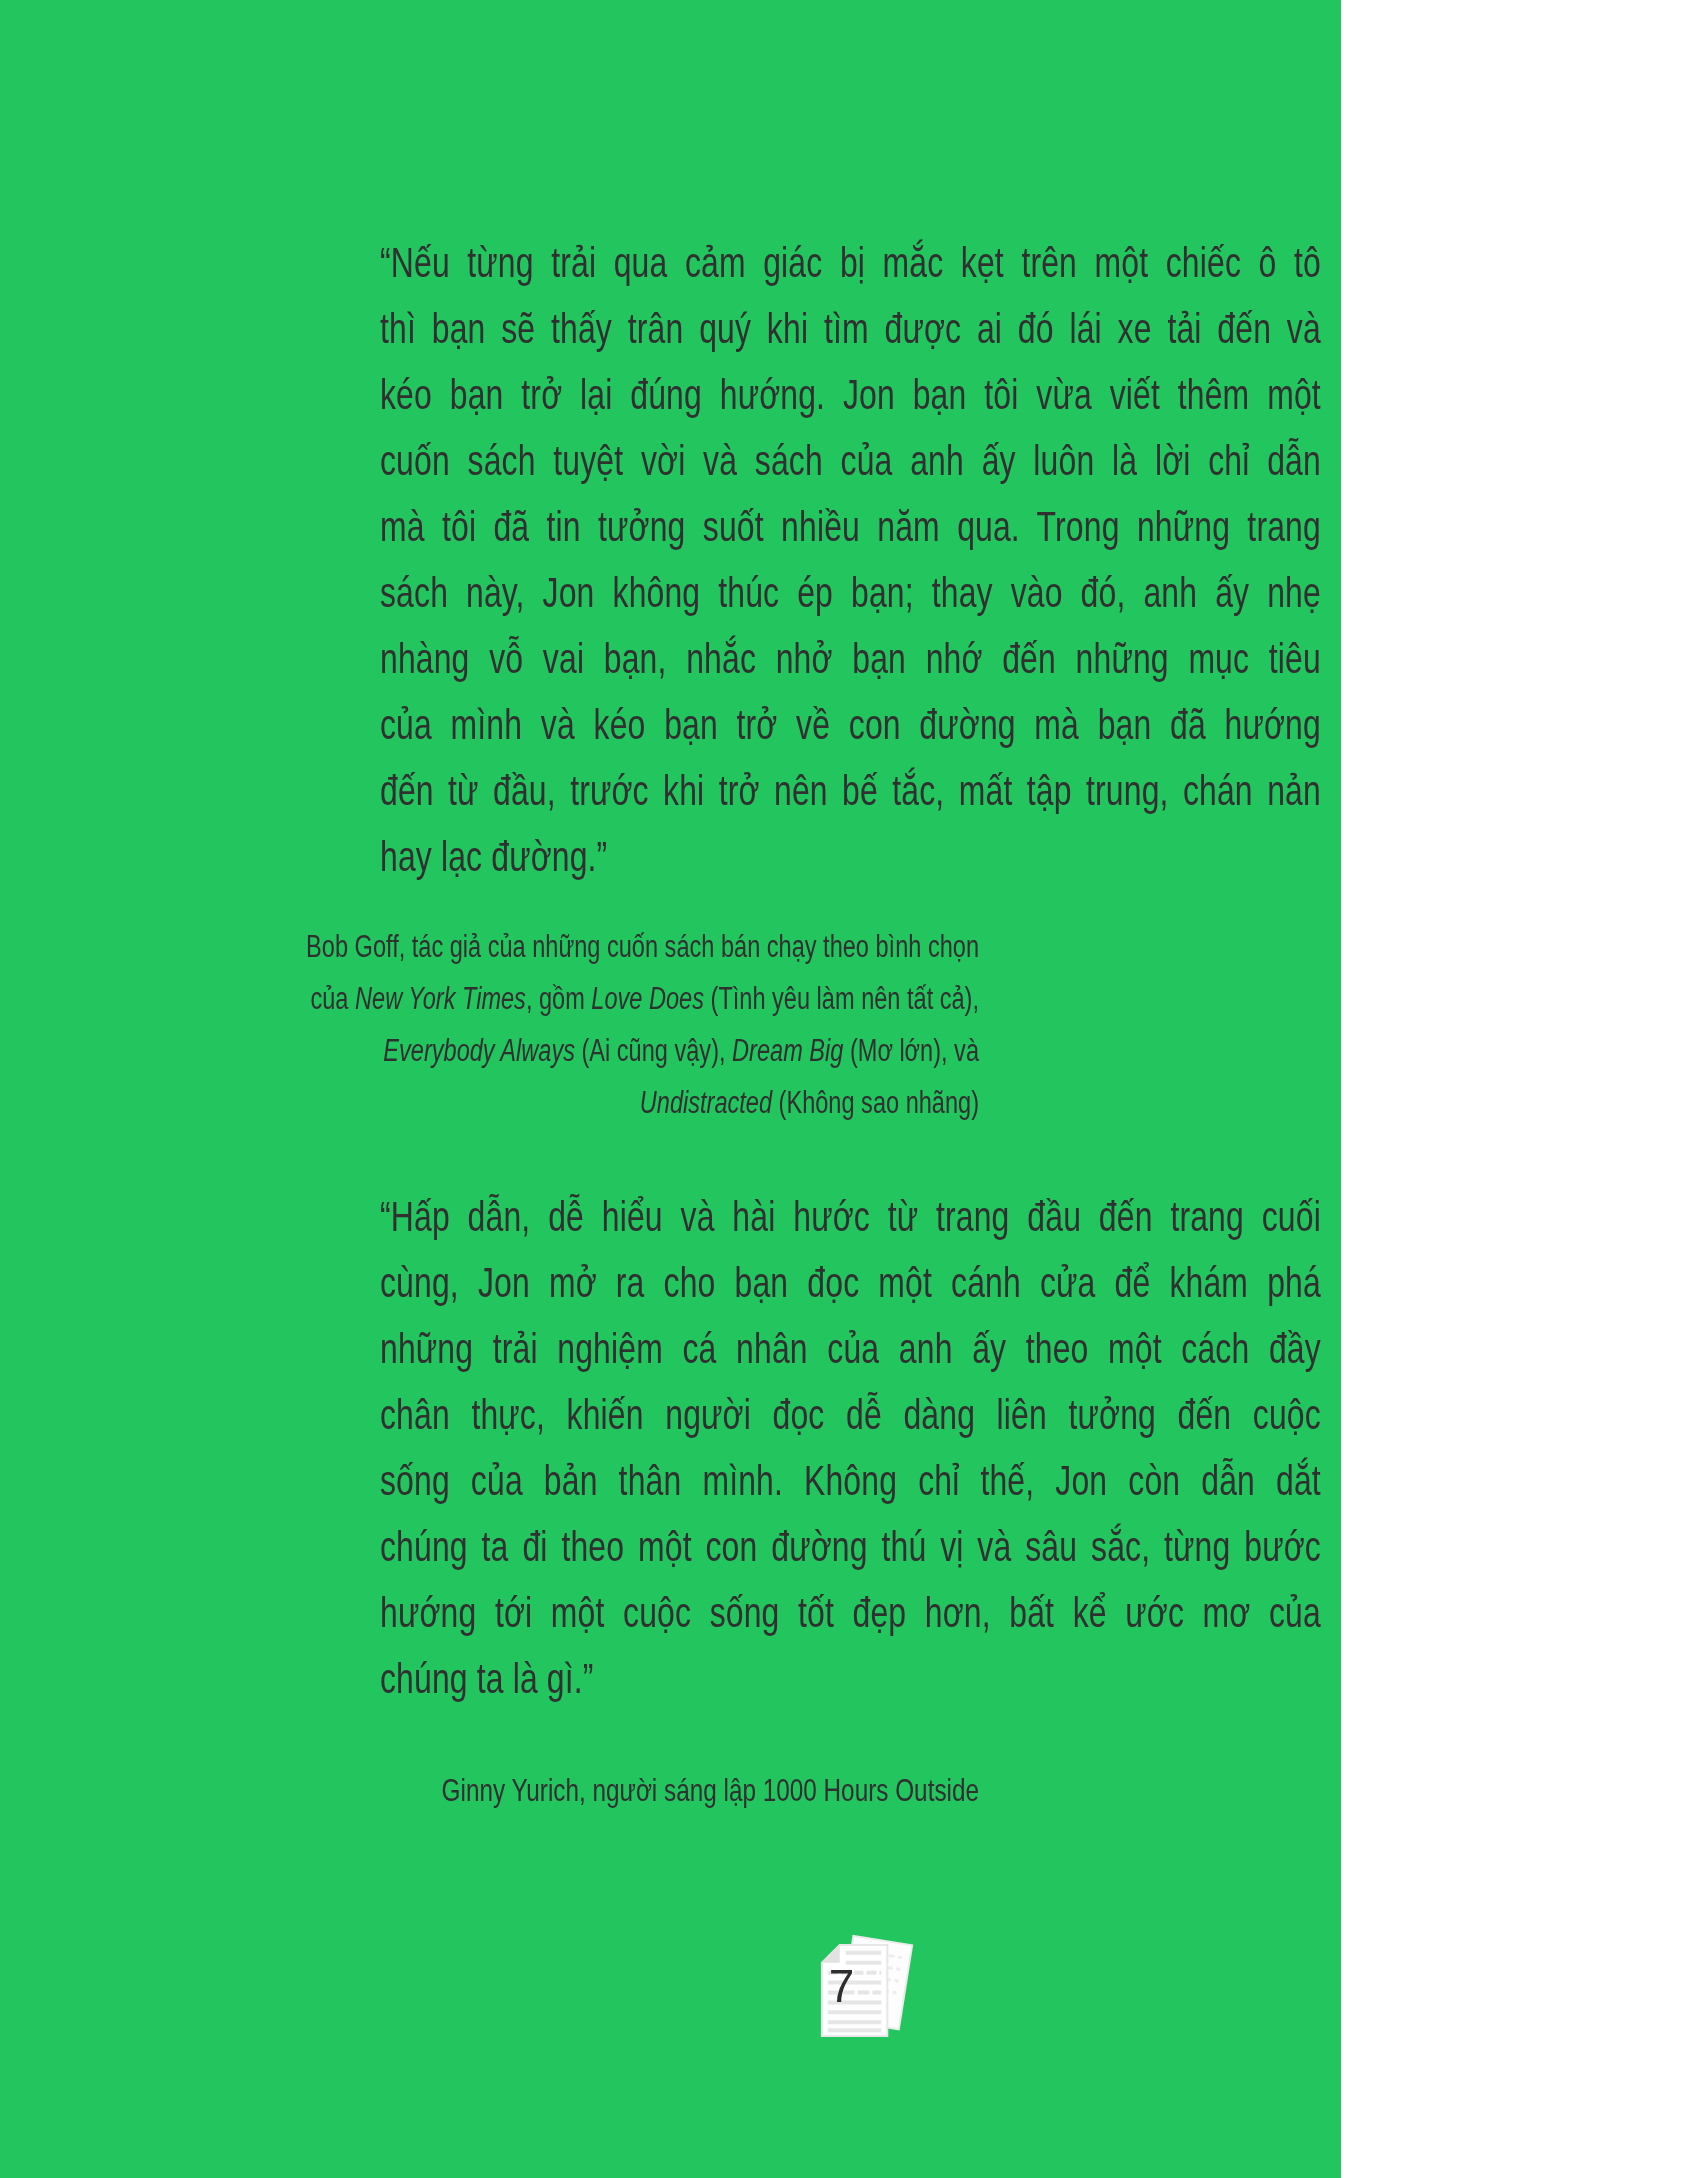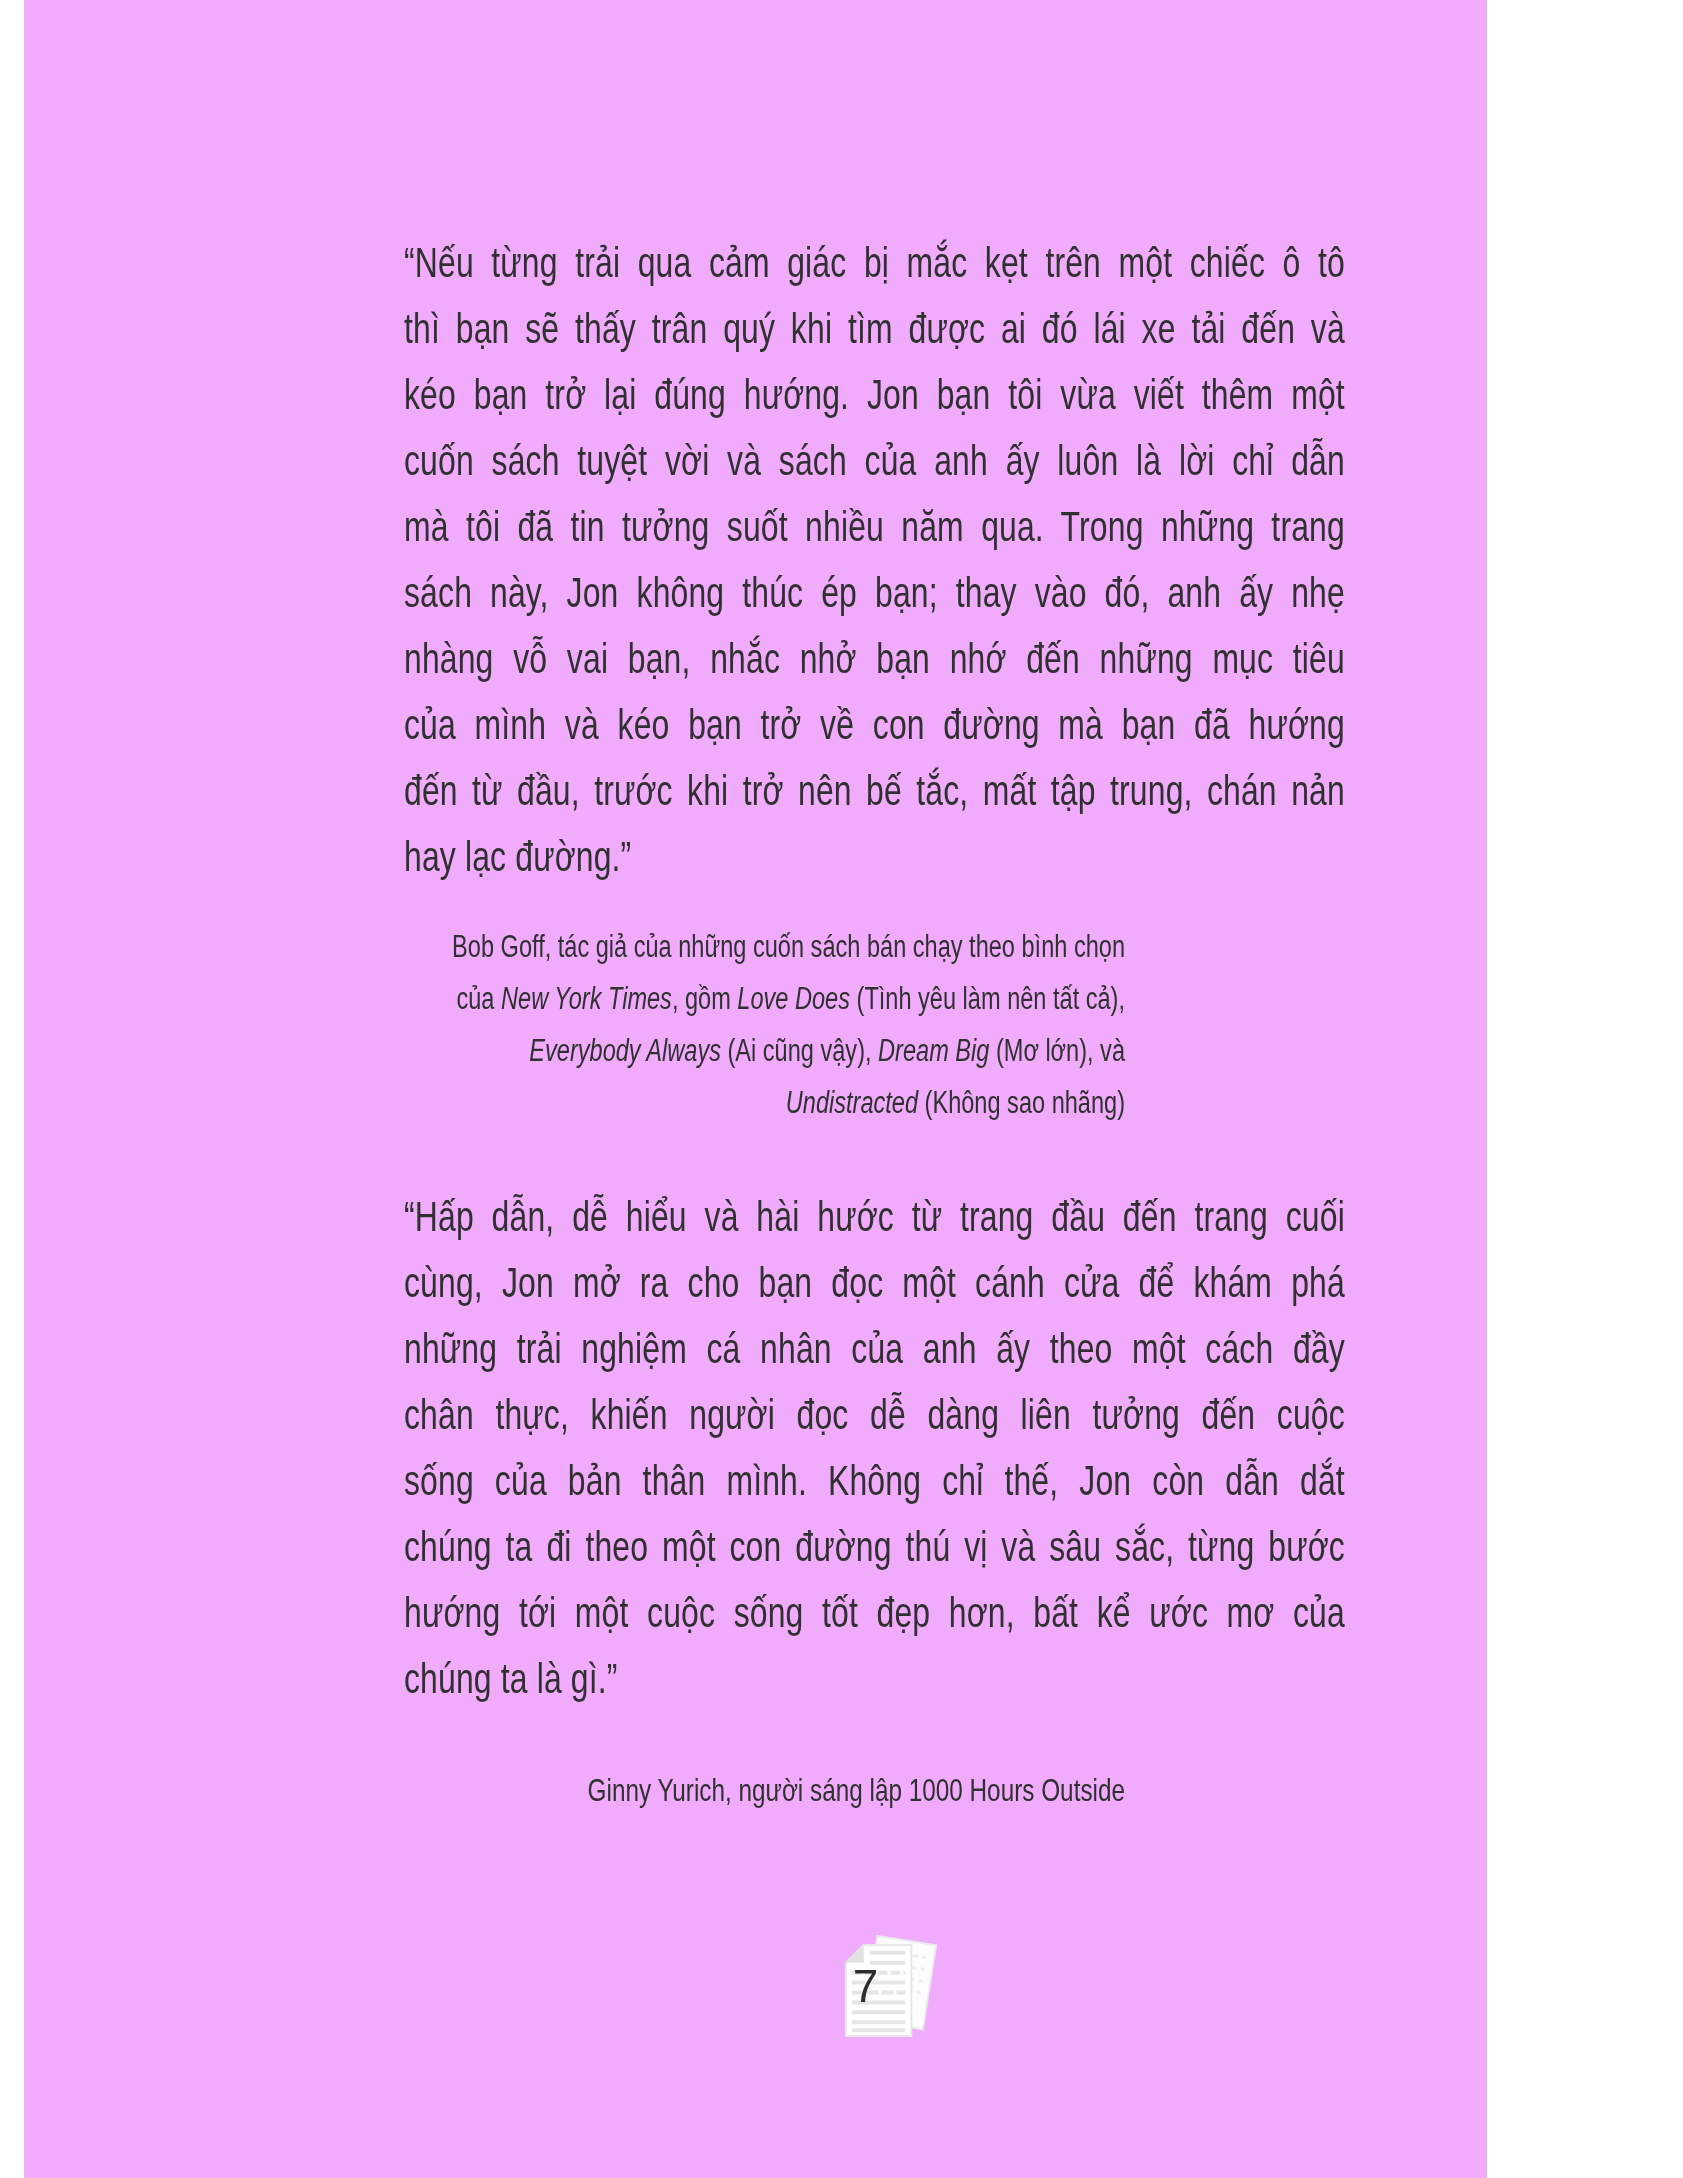--- a/index.html
+++ b/index.html
@@ -1,23 +1,22 @@
 <!DOCTYPE html>
 <html><head>
 <meta charset="utf-8">
 <style>
   html,body { margin:0; padding:0; background:#ffffff; }
   .page {
     position:relative;
-    width:1463px; height:2178px;
-    background:#f0abfc;
+    width:1341px; height:2178px;
+    background:#22c55e;
     overflow:hidden;
     font-family:"Liberation Sans","DejaVu Sans",sans-serif;
     color:#303030;
-    margin-left:24px;
   }
   
   .quote {
     position:absolute;
     left:380px;
     width:1238px;
     transform:scaleX(0.76);
     transform-origin:left top;
     font-size:42px;
     line-height:66px;

